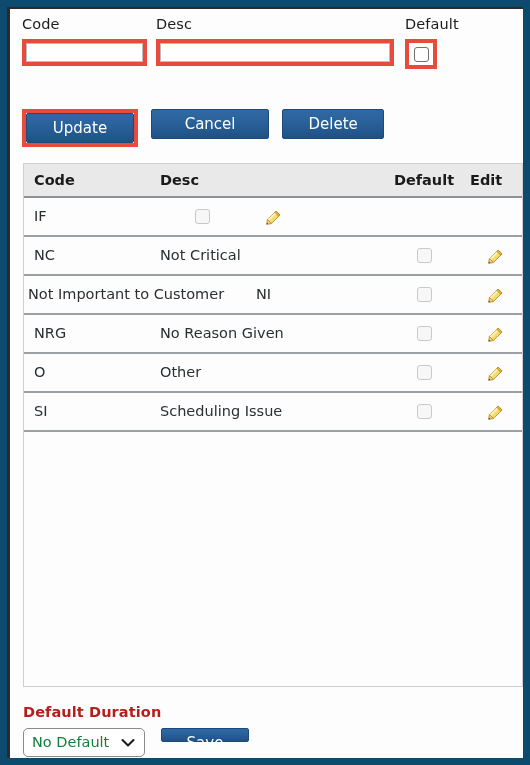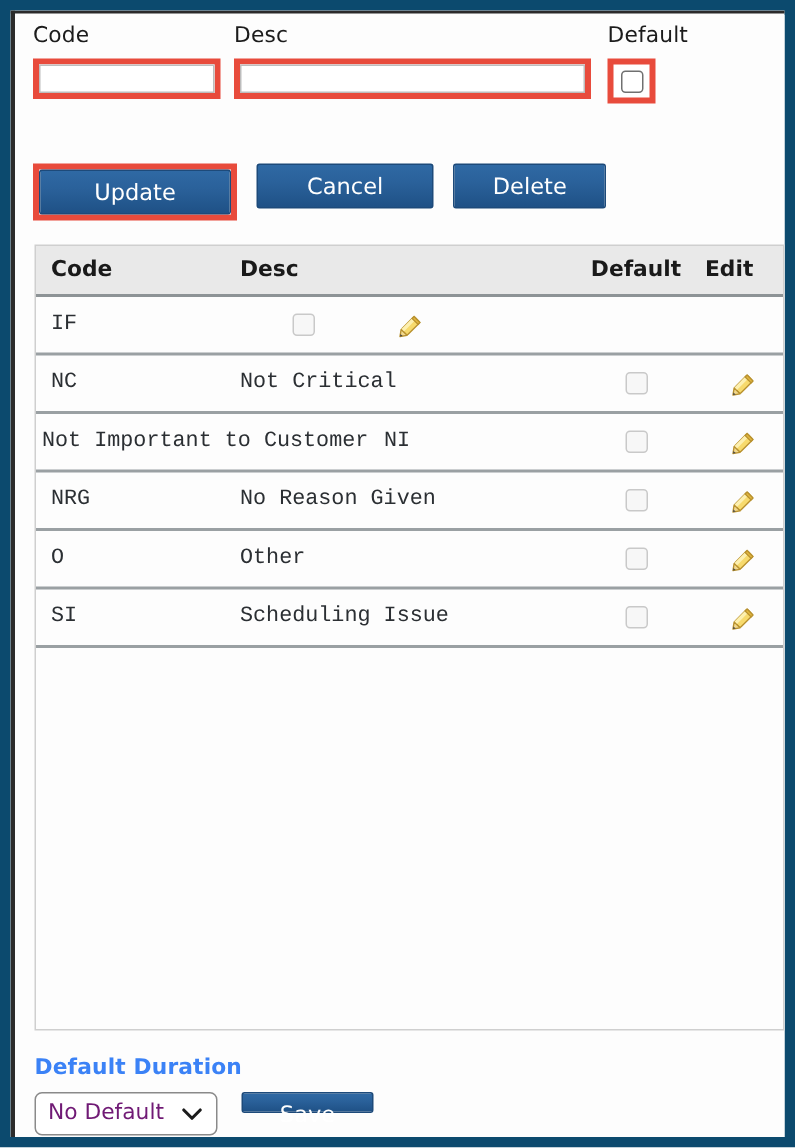--- a/index.html
+++ b/index.html
@@ -124,21 +124,21 @@
     user-select: none;
   }
   .btn-annot-wrap {
     display: inline-block;
     border: 4px solid #e84b3c;
     box-sizing: border-box;
     padding: 0;
     vertical-align: top;
     line-height: 0;
   }
-  #btn-update { width: 128px; }
+  #btn-update { width: 108px; }
   #btn-cancel { width: 118px; margin-left: 8px; }
   #btn-delete { width: 102px; margin-left: 8px; }
 
   
   .grid {
     position: absolute;
     left: 12px;
     top: 153px;
     width: 500px;
     height: 524px;
@@ -157,21 +157,20 @@
     font-size: 14.5px;
     font-weight: bold;
     color: #1a1a1a;
     line-height: 32px;
   }
   .grid-row {
     display: flex;
     height: 39px;
     box-sizing: border-box;
     border-bottom: 2px solid #9aa0a3;
-    font-family: Liberation Mono, monospace;
   }
   .grid-row .cell {
     font-size: 14.5px;
     color: #2b2f33;
     line-height: 37px;
   }
   .cell { box-sizing: border-box; }
   .c-code { width: 132px; padding-left: 10px; }
   .c-desc { flex: 1; padding-left: 4px; }
   .c-default { width: 92px; text-align: center; }
@@ -195,38 +194,38 @@
   
   .bottom {
     position: absolute;
     left: 12px;
     top: 694px;
     width: 500px;
   }
   .bottom-label {
     font-size: 14.5px;
     font-weight: bold;
-    color: #3b82f6;
+    color: #b91c1c;
     letter-spacing: .1px;
   }
   .bottom-controls {
     margin-top: 8px;
     display: flex;
     align-items: flex-start;
   }
   .select-box {
     position: relative;
     box-sizing: border-box;
     width: 122px;
     height: 29px;
     border: 1px solid #8a8a8a;
     border-radius: 5px;
     background: #ffffff;
     font-size: 14.5px;
-    color: #701a75;
+    color: #15803d;
     line-height: 27px;
     padding-left: 8px;
     cursor: pointer;
     user-select: none;
   }
   .select-chevron {
     position: absolute;
     right: 9px;
     top: 50%;
     transform: translateY(-50%);

